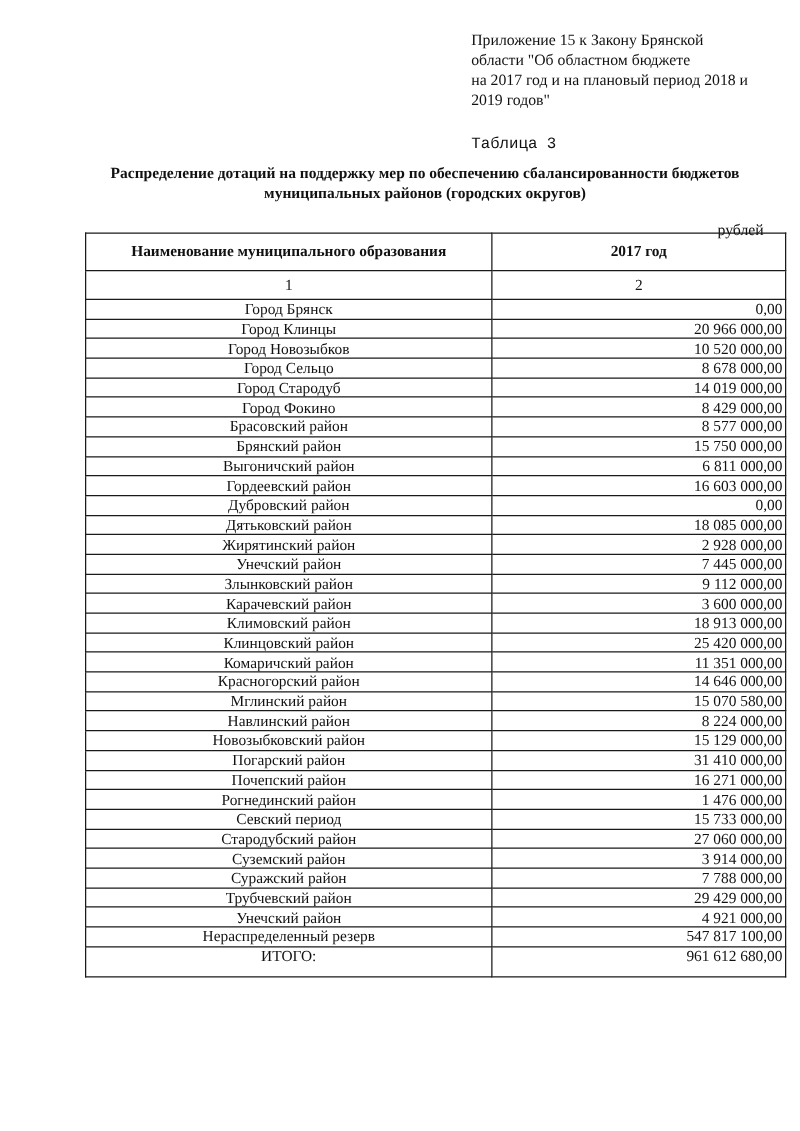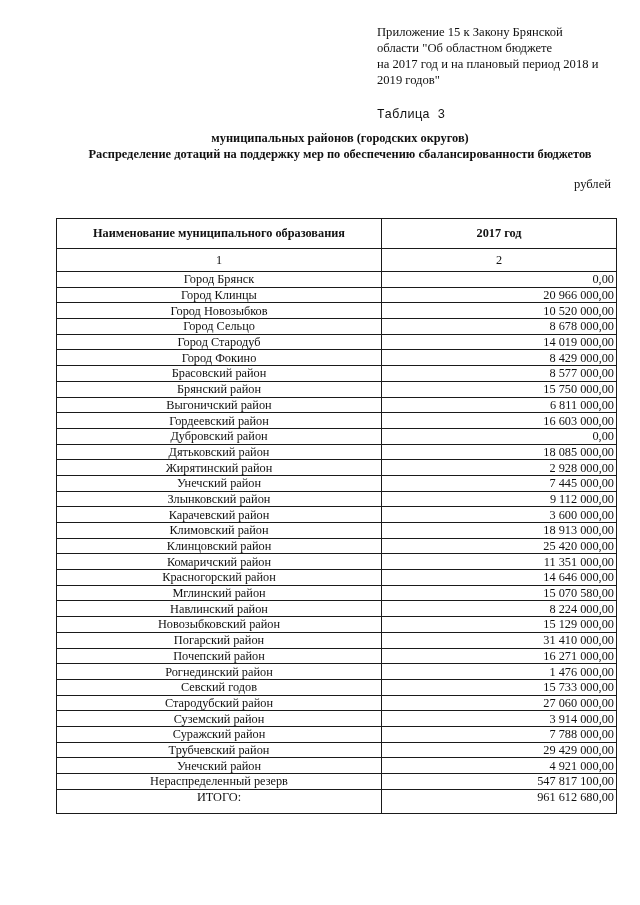--- a/index.html
+++ b/index.html
@@ -13,24 +13,23 @@
     font-size: 12.6px; line-height: 16px;
   }
   .appendix .line { display: block; white-space: nowrap; }
   .table-no { position: absolute; left: 377px; top: 108px; font-size: 12.6px; font-family: Liberation Mono, monospace; }
   .title {
     position: absolute; left: 40px; top: 130px; width: 600px;
     text-align: center; font-weight: bold; font-size: 12.4px; line-height: 16px;
   }
   .units { position: absolute; right: 29px; top: 177px; font-size: 12.6px; }
   table.grid {
-    position: absolute; left: 56px; top: 186px; width: 560px;
+    position: absolute; left: 68px; top: 186px; width: 560px;
     border-collapse: collapse; table-layout: fixed;
     font-size: 12.3px;
-    margin-top: 32px;
   }
   table.grid td, table.grid th {
     border: 1px solid #1a1a1a; padding: 0 2px; overflow: hidden; white-space: nowrap;
   }
   table.grid col.c1 { width: 325px; }
   table.grid col.c2 { width: 235px; }
   th.hdr { height: 29px; font-weight: bold; text-align: center; font-size: 12.3px; }
   td.num-hdr { height: 22px; text-align: center; }
   tr.data td { height: 14.7px; line-height: 14px; }
   td.name { text-align: center; }
@@ -42,22 +41,22 @@
 
 <div class="appendix">
   <span class="line">Приложение 15 к Закону Брянской</span>
   <span class="line">области "Об областном бюджете</span>
   <span class="line">на 2017 год и на плановый период 2018 и</span>
   <span class="line">2019 годов"</span>
 </div>
 <div class="table-no">Таблица 3</div>
 
 <div class="title">
+  <div>Распределение дотаций на поддержку мер по обеспечению сбалансированности бюджетов</div>
   <div>муниципальных районов (городских округов)</div>
-  <div>Распределение дотаций на поддержку мер по обеспечению сбалансированности бюджетов</div>
 </div>
 
 <div class="units">рублей</div>
 
 <table class="grid">
   <colgroup>
       <col class="c1">
       <col class="c2">
     </colgroup>
   <thead>
@@ -169,21 +168,21 @@
       </tr>
       <tr class="data">
         <td class="name">Почепский район</td>
         <td class="val">16 271 000,00</td>
       </tr>
       <tr class="data">
         <td class="name">Рогнединский район</td>
         <td class="val">1 476 000,00</td>
       </tr>
       <tr class="data">
-        <td class="name">Севский годов</td>
+        <td class="name">Севский период</td>
         <td class="val">15 733 000,00</td>
       </tr>
       <tr class="data">
         <td class="name">Стародубский район</td>
         <td class="val">27 060 000,00</td>
       </tr>
       <tr class="data">
         <td class="name">Суземский район</td>
         <td class="val">3 914 000,00</td>
       </tr>

